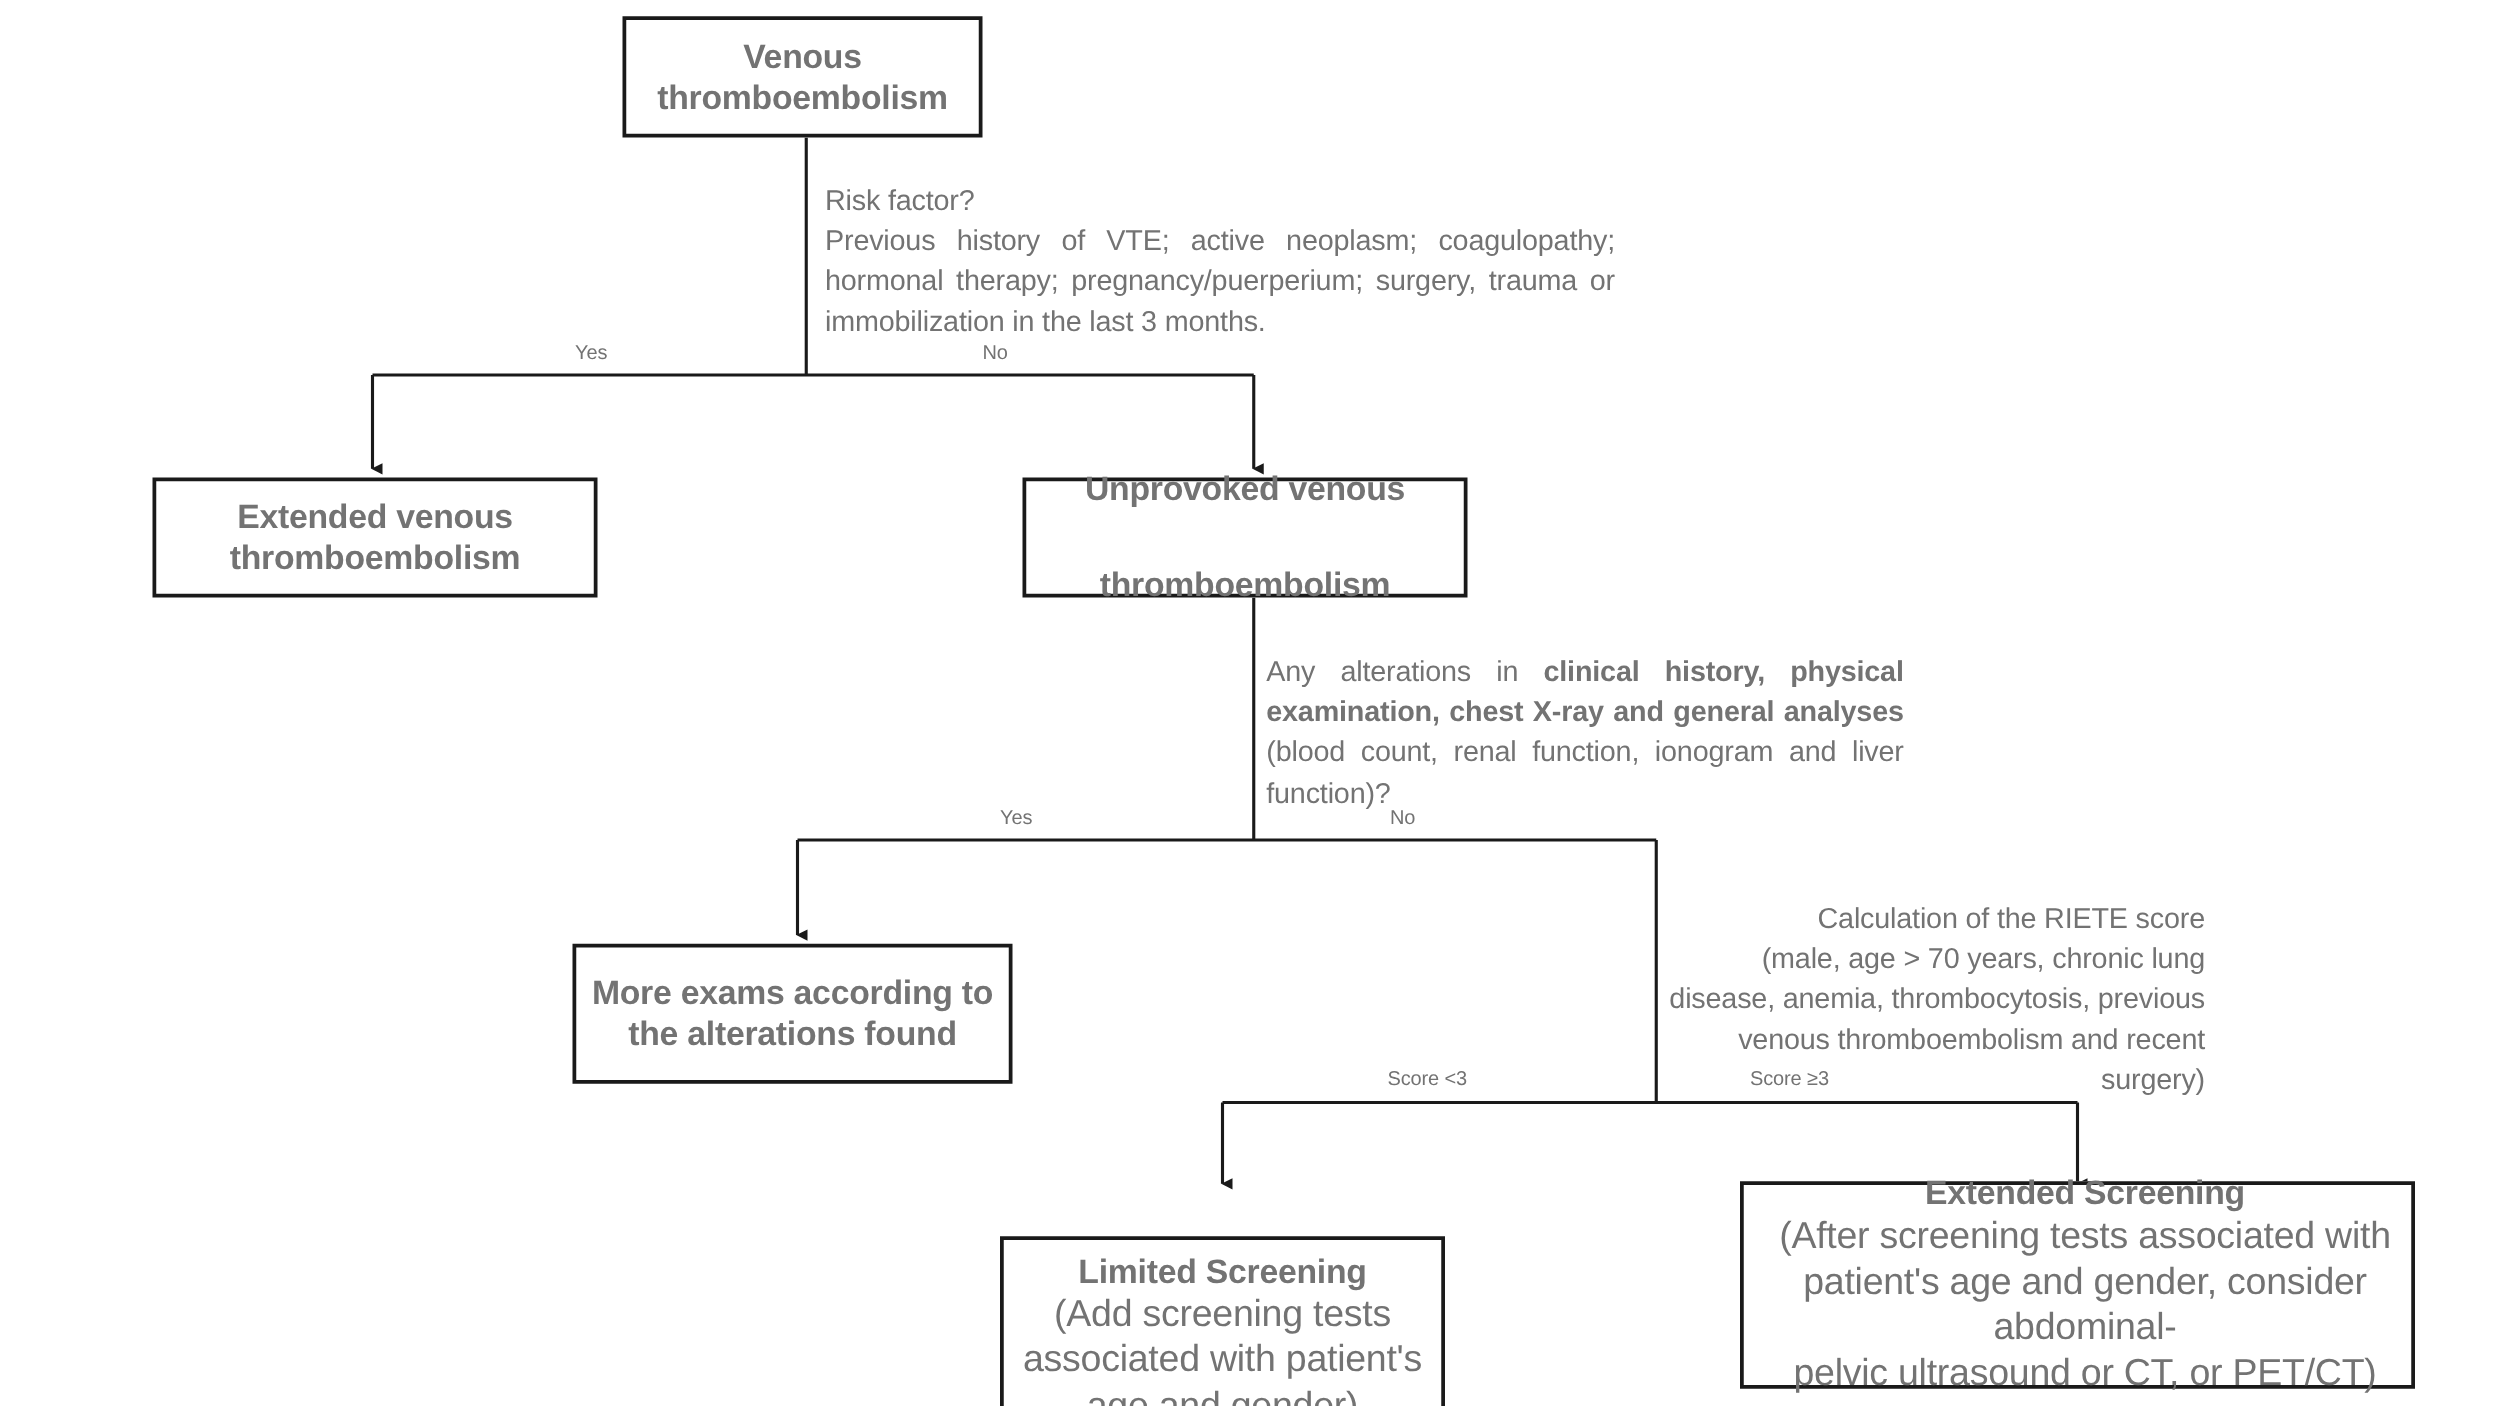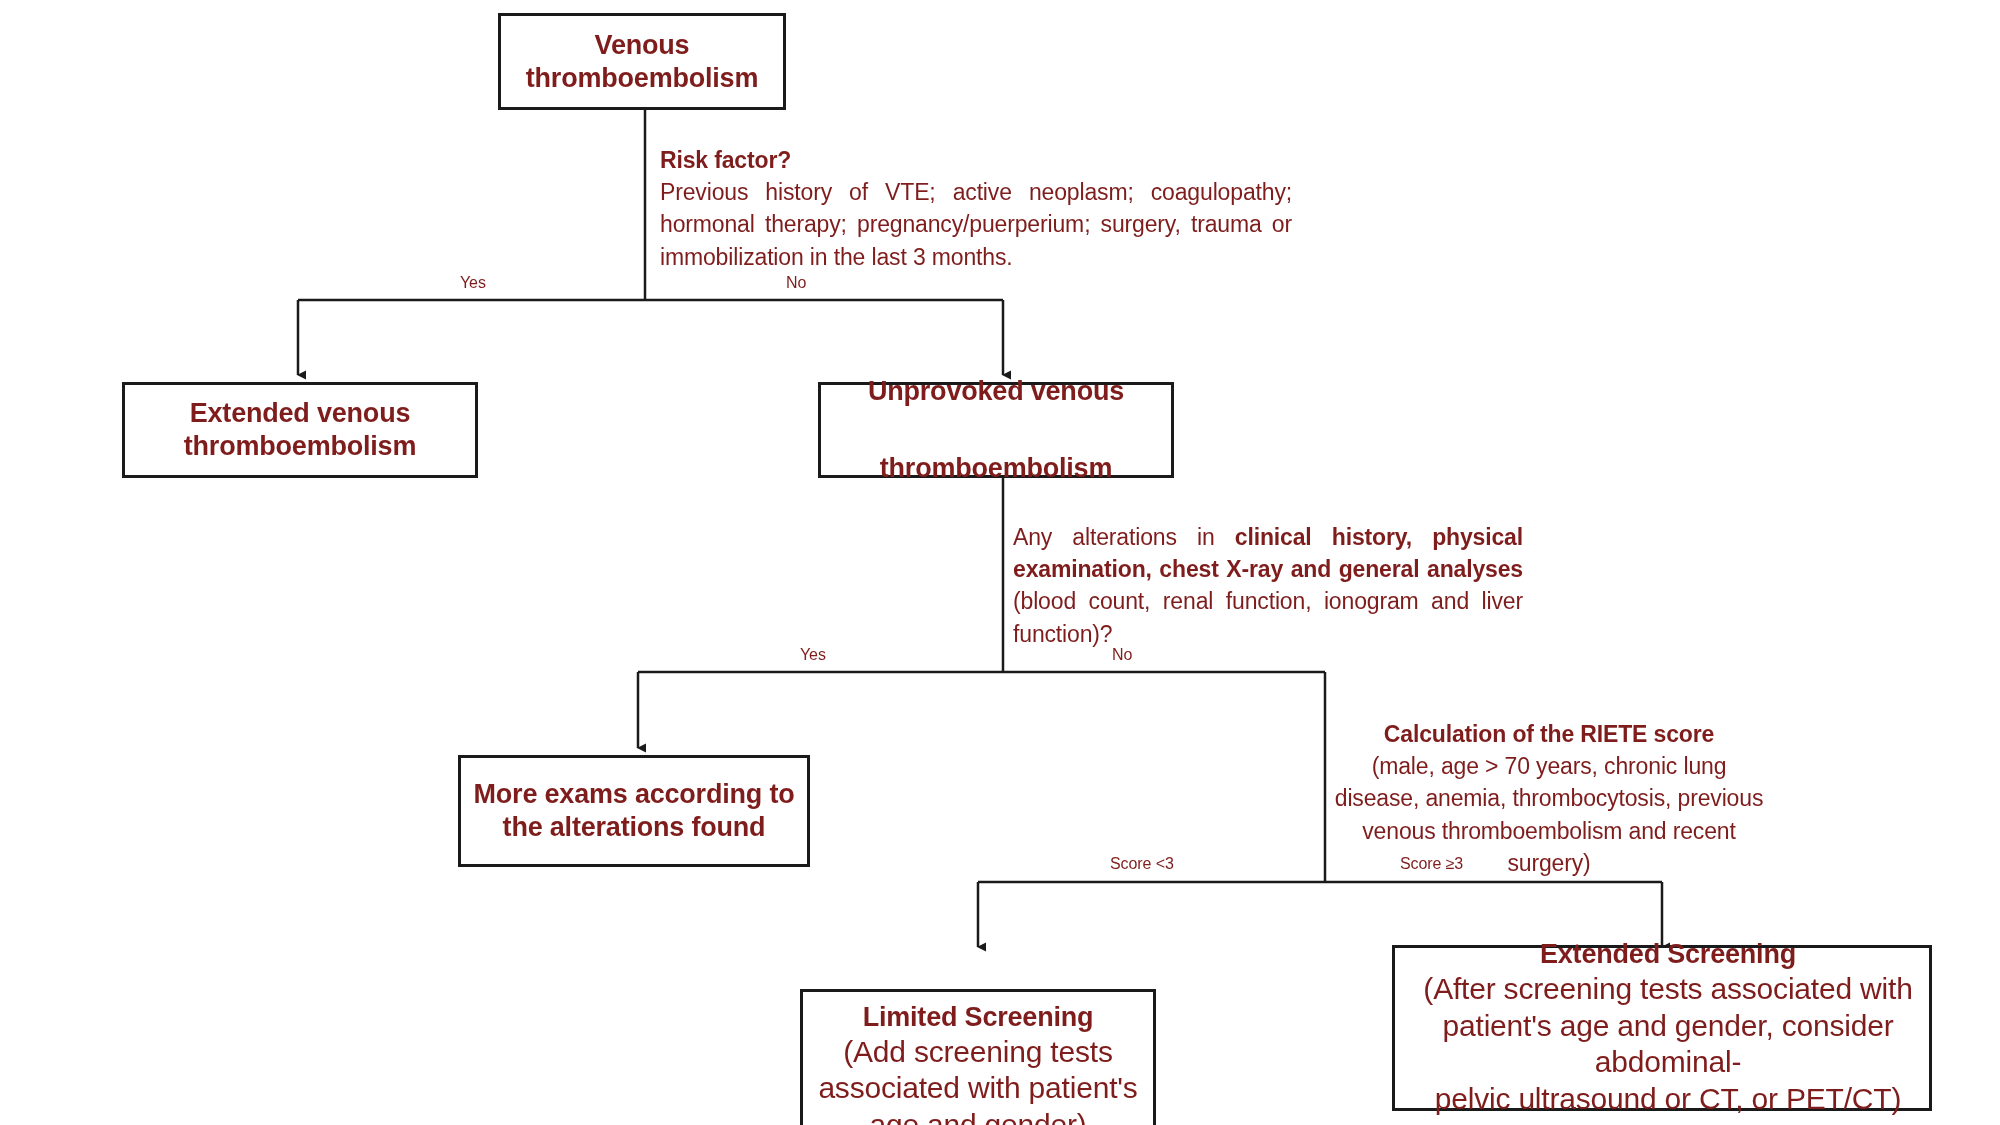--- a/index.html
+++ b/index.html
@@ -6,21 +6,21 @@
     margin: 0;
     padding: 0;
     background: #ffffff;
   }
   #canvas {
     position: relative;
     width: 2000px;
     height: 1125px;
     background: #ffffff;
     font-family: "Liberation Sans", sans-serif;
-    color: #7f1d1d;
+    color: #737373;
     overflow: hidden;
   }
   #edges {
     position: absolute;
     left: 0; top: 0;
     width: 2000px;
     height: 1125px;
   }
   .node {
     position: absolute;
@@ -53,27 +53,27 @@
   }
   .annot {
     position: absolute;
     font-size: 23px;
     line-height: 1.40;
     text-align: justify;
     text-justify: inter-word;
     letter-spacing: -0.15px;
   }
   .annot.noj {
-    text-align: center;
+    text-align: right;
   }
   .annot b {
     font-weight: bold;
   }
   .annot .hd {
-    font-weight: bold;
+    font-weight: normal;
     display: block;
   }
 </style>
 </head>
 <body>
 
 <div id="canvas">
 
   <svg id="edges" viewBox="0 0 2000 1125" xmlns="http://www.w3.org/2000/svg">
     <defs>

